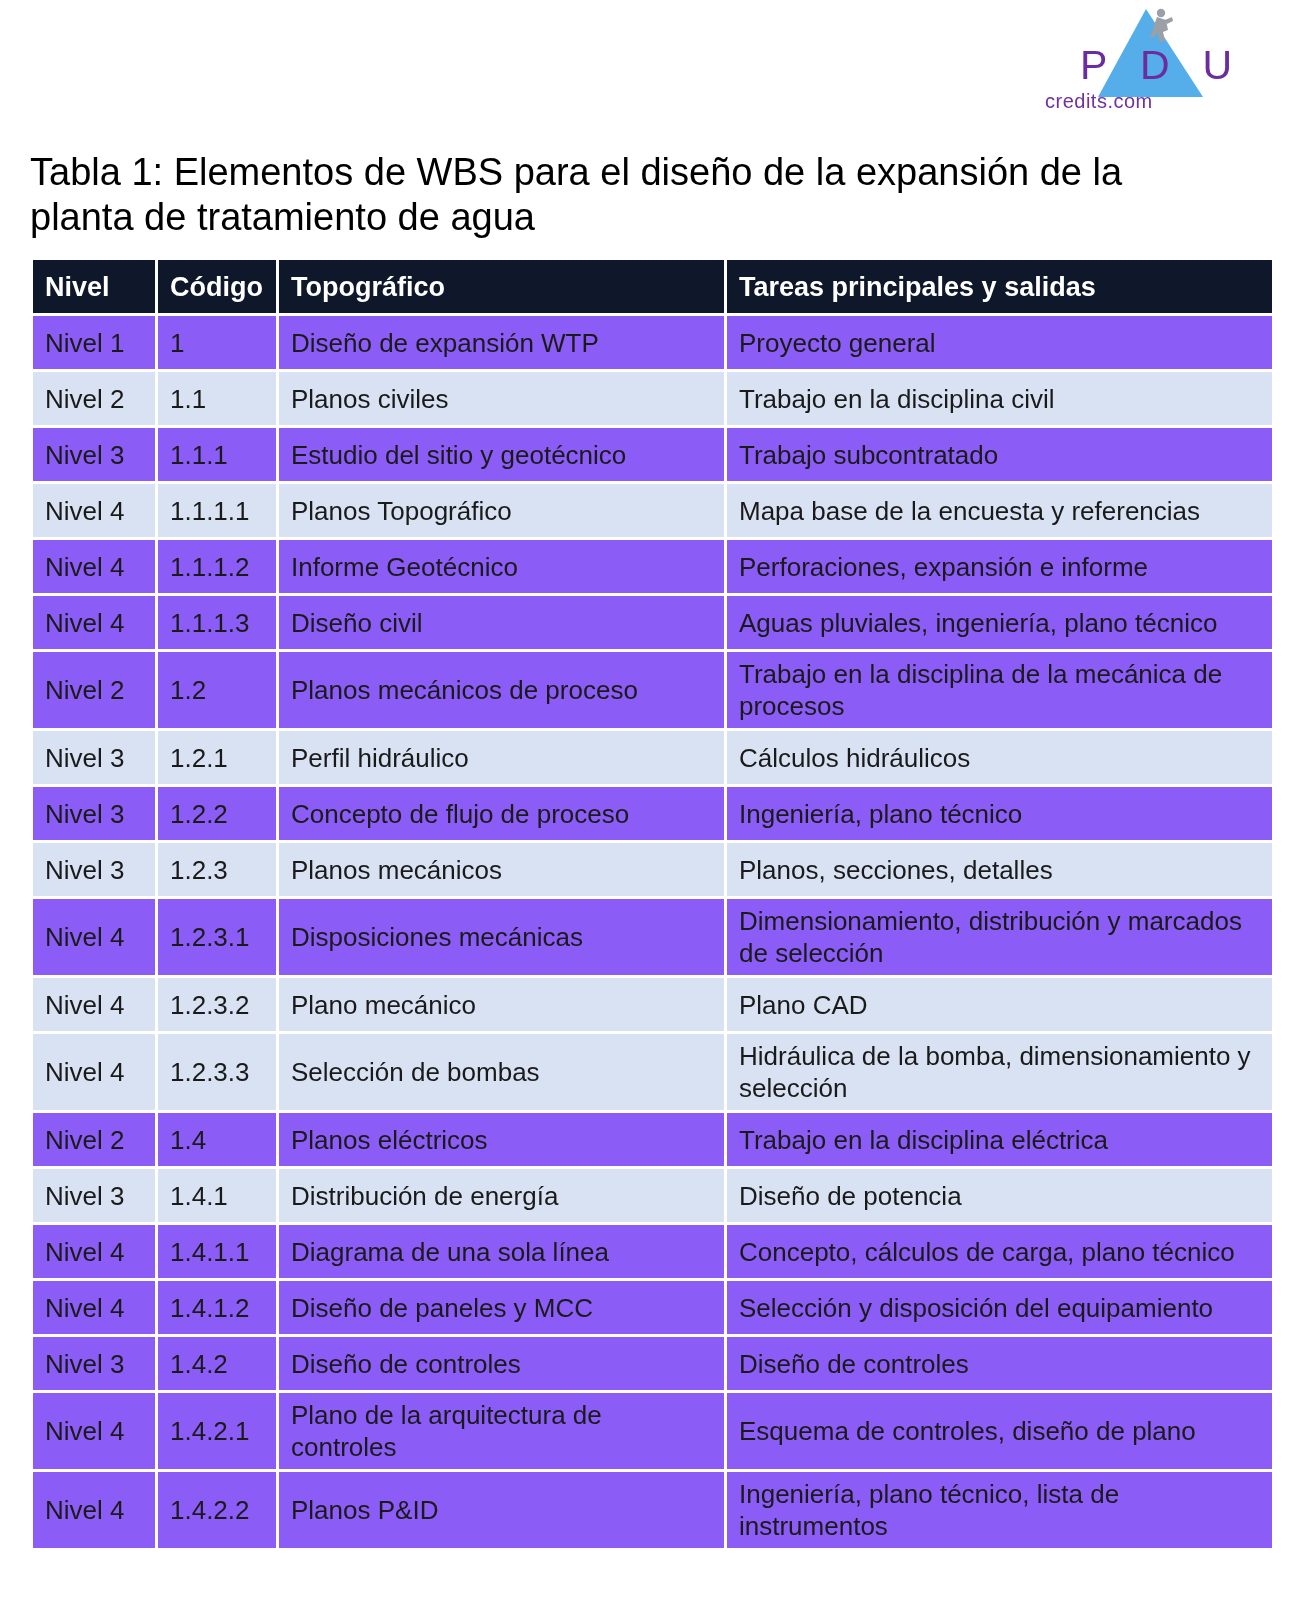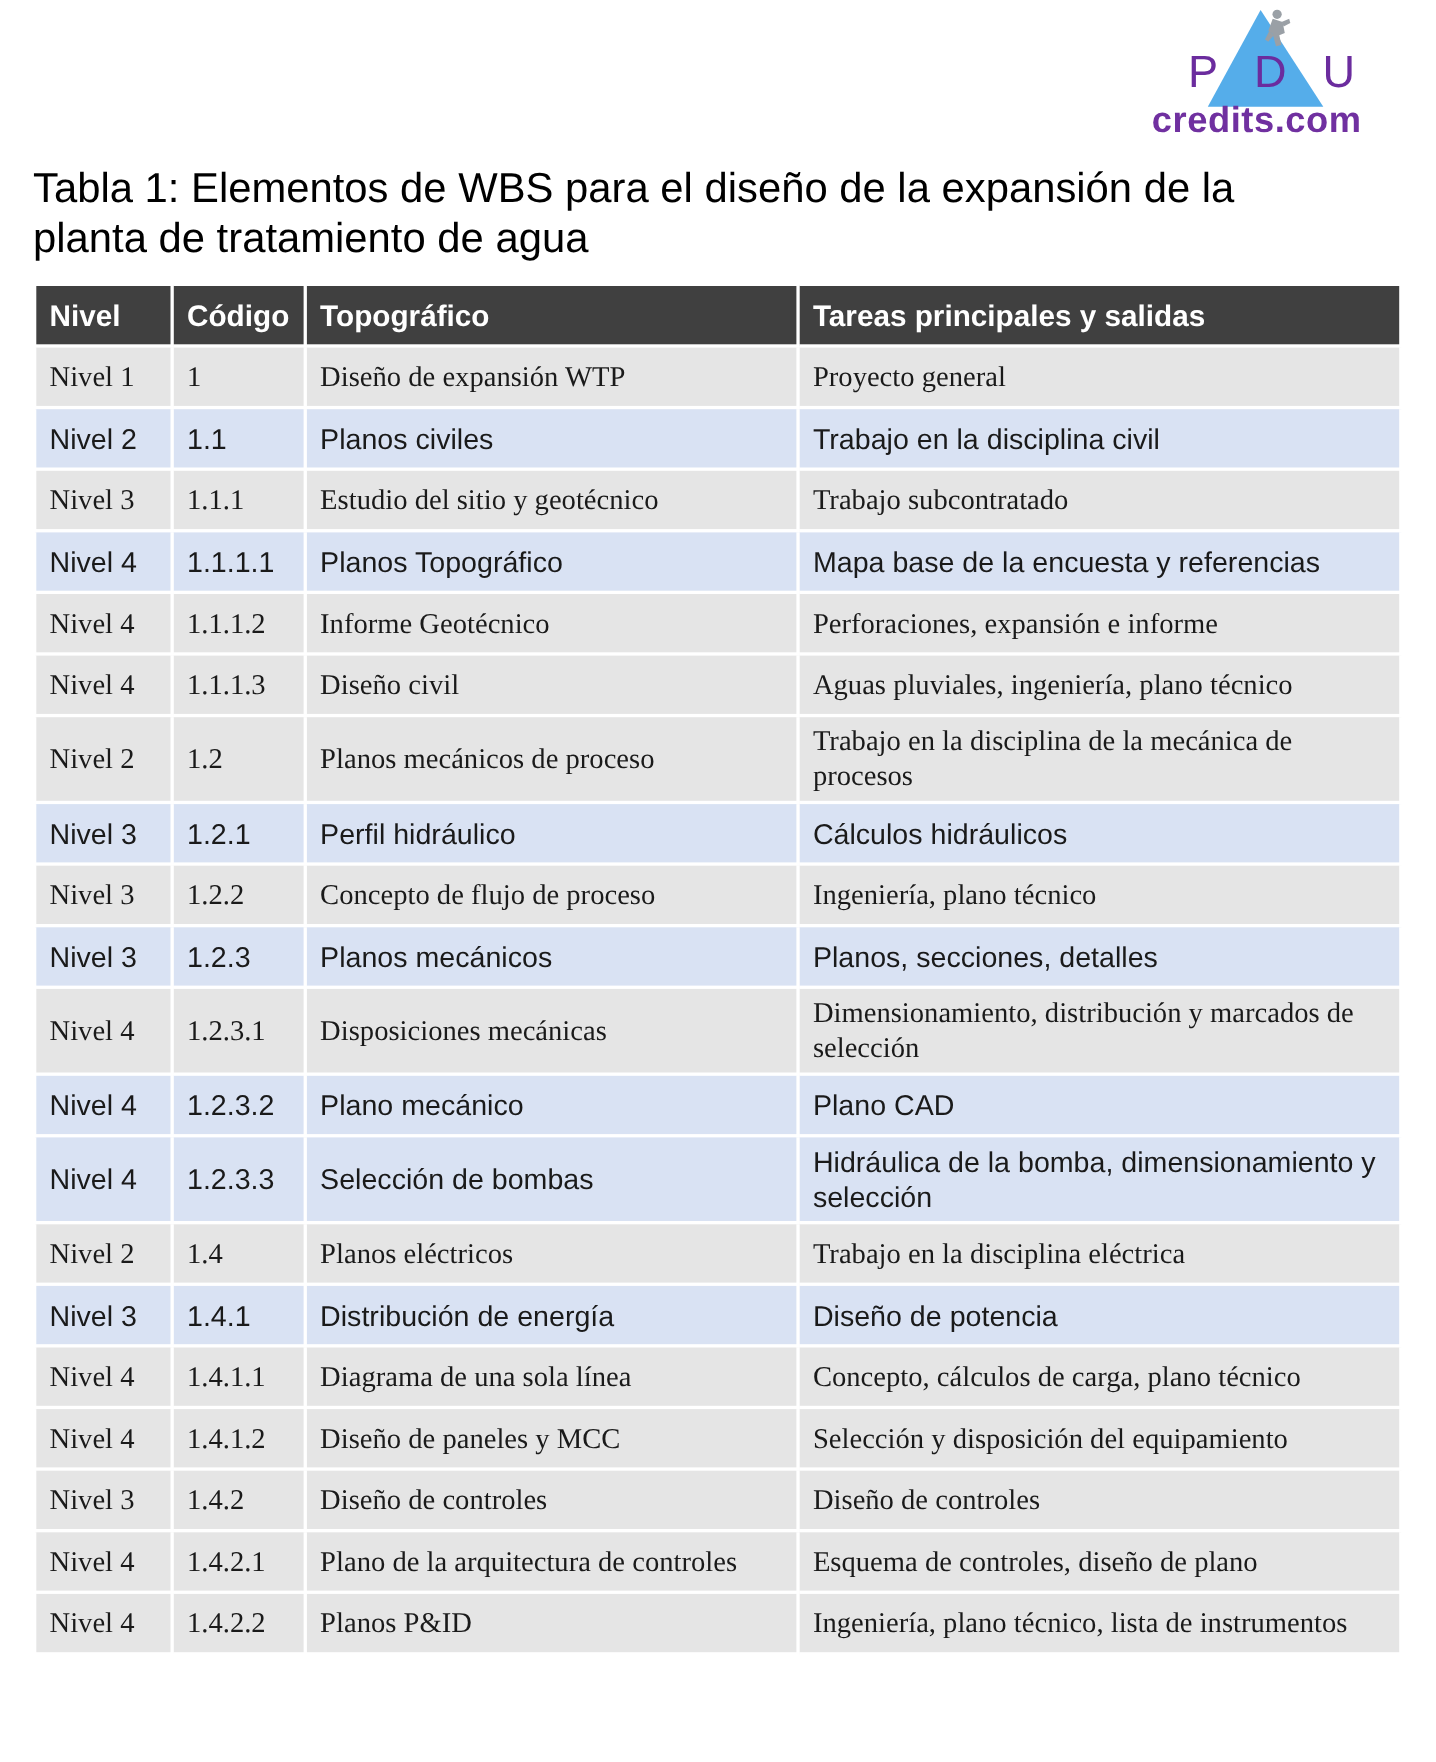--- a/index.html
+++ b/index.html
@@ -4,37 +4,37 @@
 <style>
   html,body{margin:0;padding:0;background:#ffffff;}
   body{font-family:"Liberation Sans",sans-serif;color:#1a1a1a;}
   .page{position:relative;width:1305px;min-height:1602px;background:#fff;overflow:hidden;}
 
   
   .logo{position:absolute;top:6px;left:1045px;width:195px;height:118px;}
   .logo-triangle{position:absolute;left:0;top:0;width:195px;height:95px;}
   .logo-letters{position:absolute;left:35px;top:36px;width:152px;display:flex;justify-content:space-between;
     font-size:41px;font-weight:500;color:#6B2C9E;letter-spacing:0;}
-  .logo-domain{position:absolute;left:0;top:84px;width:195px;text-align:center;
-    font-size:33px;color:#7030A0;font-weight:700;letter-spacing:.5px;}
+  .logo-domain{position:absolute;left:0;top:84px;width:195px;text-align:left;
+    font-size:20px;color:#7030A0;font-weight:400;letter-spacing:.5px;}
 
   
   .title{margin:150px 0 0 30px;max-width:1185px;font-size:38px;line-height:45px;color:#000;}
 
   
   table.wbs{border-collapse:collapse;table-layout:fixed;width:1242px;margin:17px 0 0 30px;}
   table.wbs col.c1{width:125px;}
   table.wbs col.c2{width:121px;}
   table.wbs col.c3{width:448px;}
   table.wbs col.c4{width:548px;}
   table.wbs th,table.wbs td{border:3px solid #ffffff;vertical-align:middle;
     padding:6px 12px;font-size:26px;line-height:32px;text-align:left;word-wrap:break-word;}
   table.wbs tr{height:56px;}
-  table.wbs th{background:#404040;color:#ffffff;font-weight:bold;font-size:27px;}
-  tr.band-medium td{background:#e5e5e5;font-family:Liberation Serif, serif;}
+  table.wbs th{background:#0f172a;color:#ffffff;font-weight:bold;font-size:27px;}
+  tr.band-medium td{background:#8b5cf6;}
   tr.band-light td{background:#D9E2F3;}
 </style>
 </head>
 <body>
 
 <div class="page">
 
   <div class="logo">
     <svg class="logo-triangle" viewBox="0 0 195 95" xmlns="http://www.w3.org/2000/svg" aria-hidden="true">
       <polygon points="101,3 53,91 158,91" fill="#55ADEA"></polygon>

